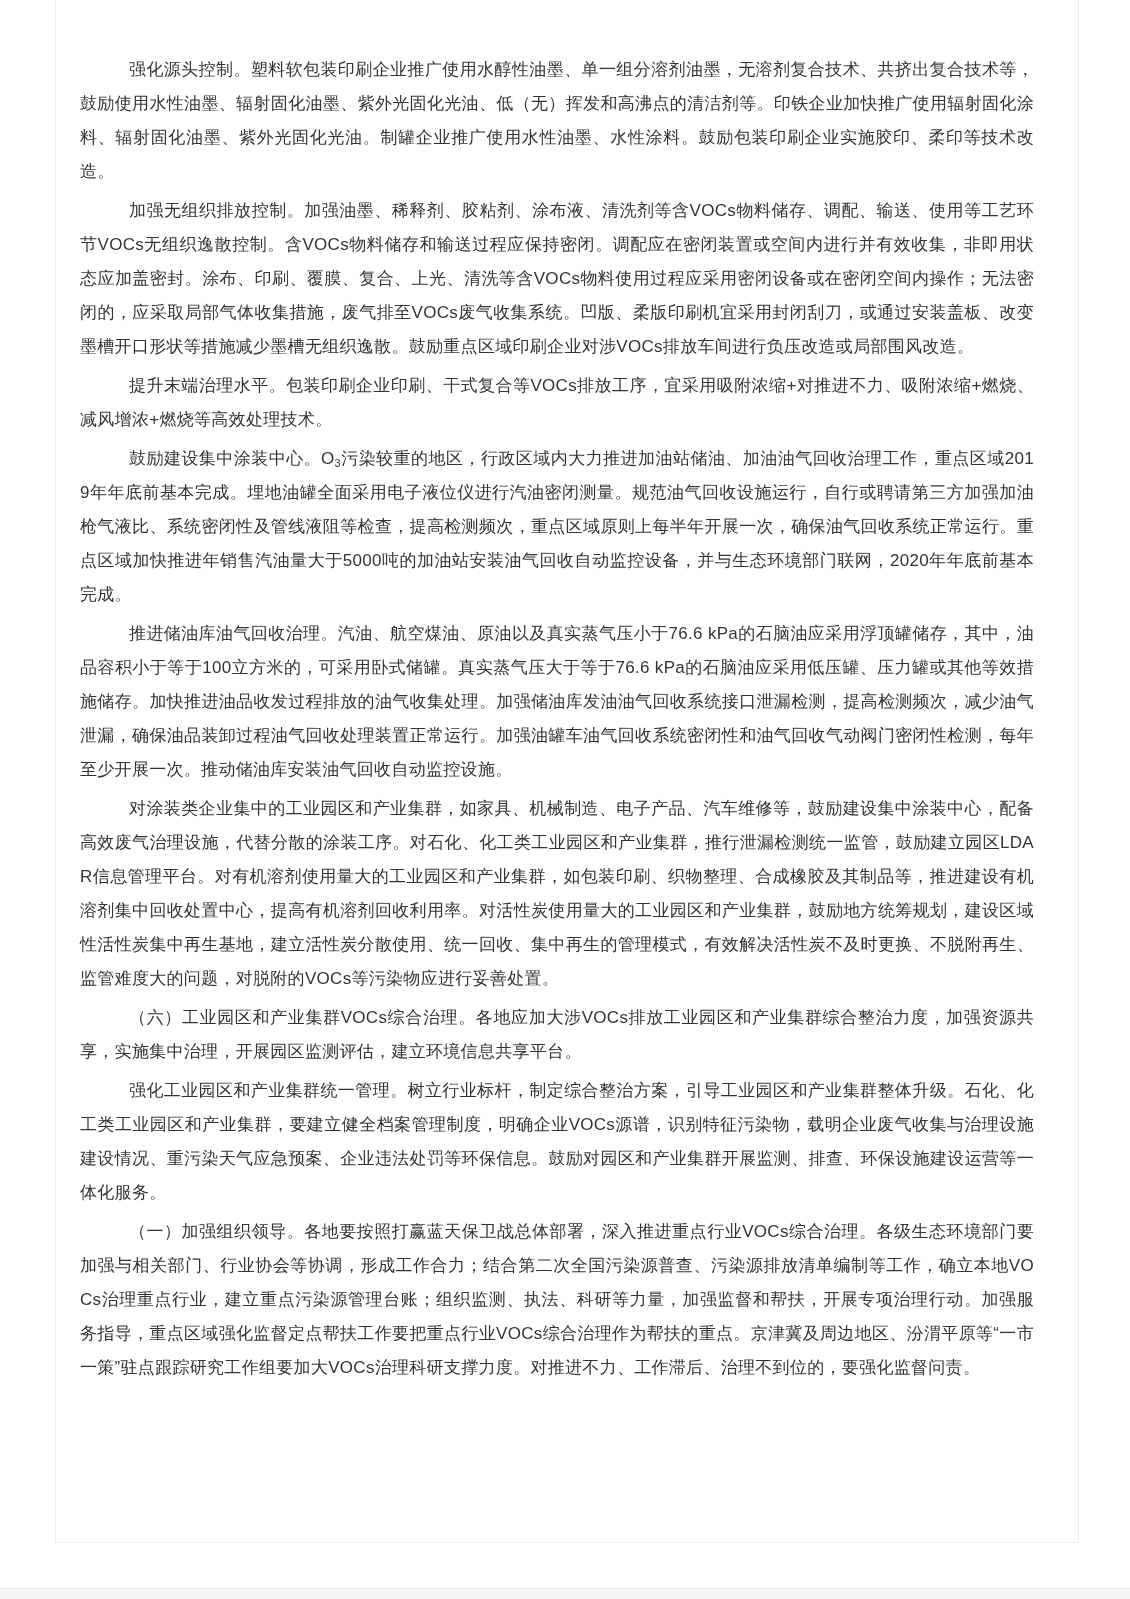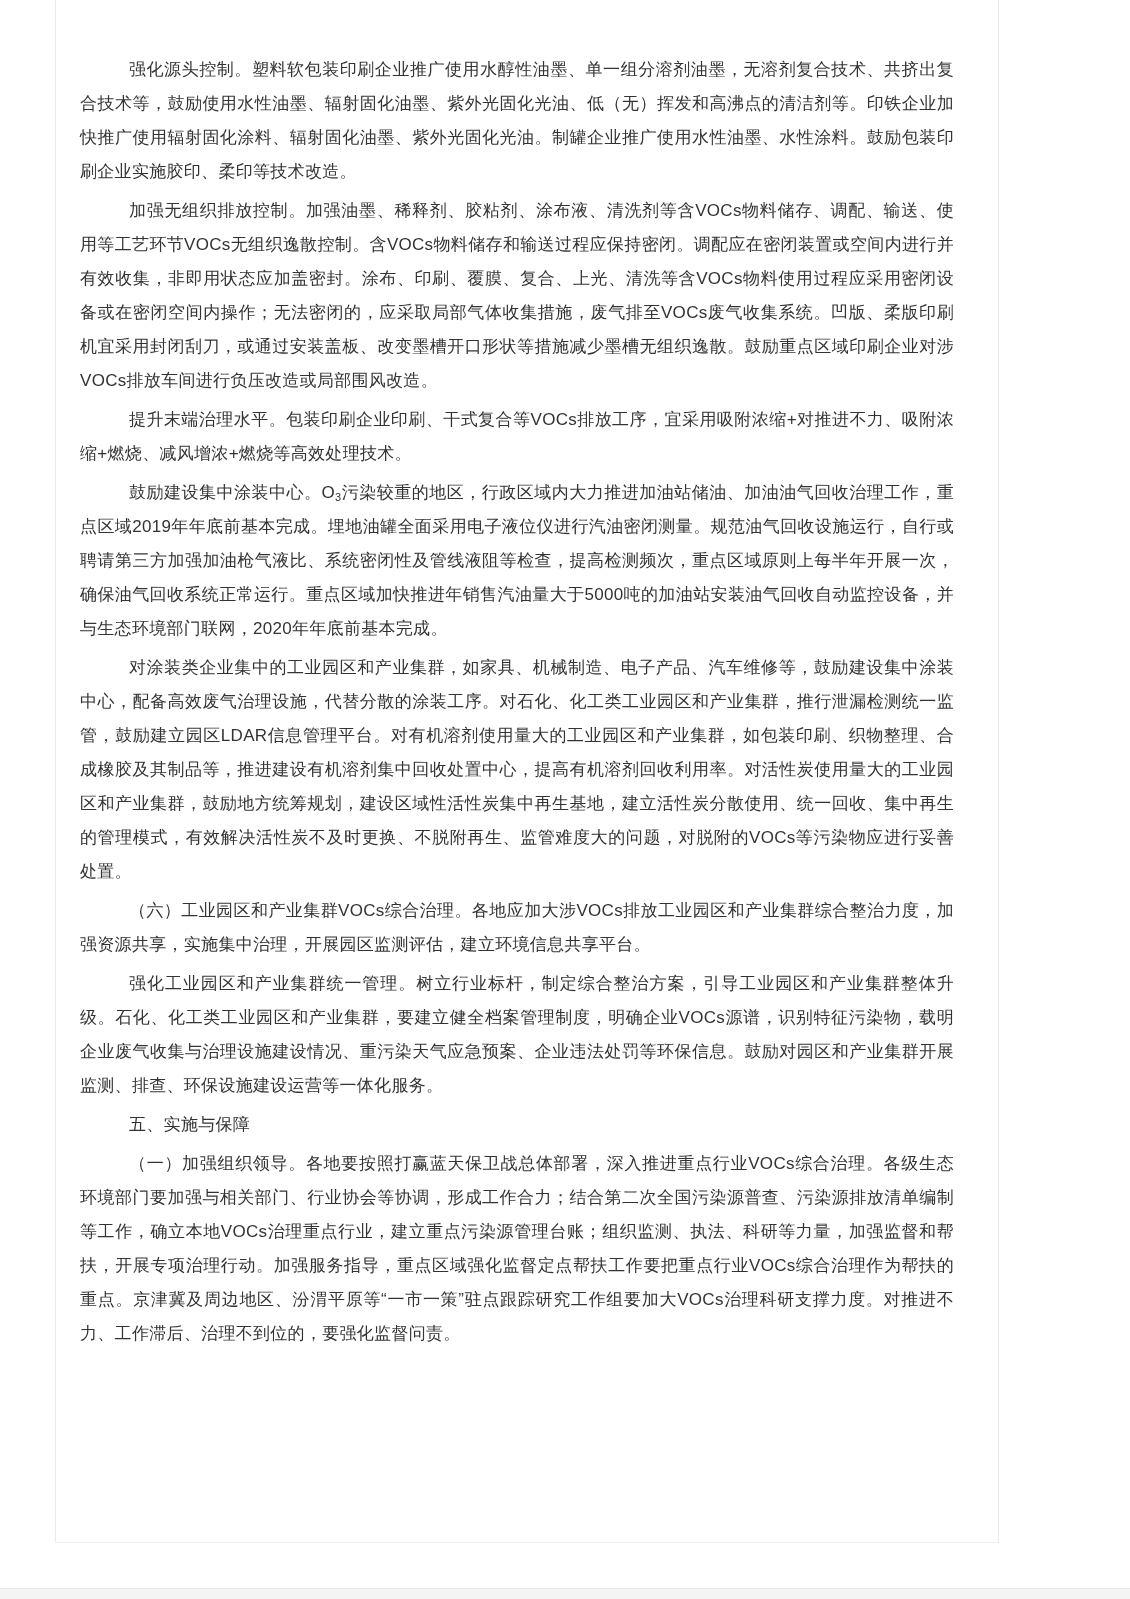--- a/index.html
+++ b/index.html
@@ -11,21 +11,21 @@
     width: 1130px;
     height: 1599px;
     position: relative;
     overflow: hidden;
     font-family: "Liberation Sans", "DejaVu Sans", sans-serif;
   }
   .doc-card {
     position: absolute;
     left: 55px;
     top: 0;
-    width: 944px;
+    width: 1024px;
     height: 1543px;
     box-sizing: border-box;
     border-left: 1px solid #ebebeb;
     border-right: 1px solid #ebebeb;
     border-bottom: 1px solid #f0f0f0;
     background: #ffffff;
     overflow: hidden;
   }
   .doc-content {
     padding: 53px 44px 0 24px;
@@ -58,21 +58,21 @@
 </style>
 </head>
 <body>
 
 <div class="doc-card">
   <div class="doc-content">
     <p>强化源头控制。塑料软包装印刷企业推广使用水醇性油墨、单一组分溶剂油墨，无溶剂复合技术、共挤出复合技术等，鼓励使用水性油墨、辐射固化油墨、紫外光固化光油、低（无）挥发和高沸点的清洁剂等。印铁企业加快推广使用辐射固化涂料、辐射固化油墨、紫外光固化光油。制罐企业推广使用水性油墨、水性涂料。鼓励包装印刷企业实施胶印、柔印等技术改造。</p>
     <p>加强无组织排放控制。加强油墨、稀释剂、胶粘剂、涂布液、清洗剂等含VOCs物料储存、调配、输送、使用等工艺环节VOCs无组织逸散控制。含VOCs物料储存和输送过程应保持密闭。调配应在密闭装置或空间内进行并有效收集，非即用状态应加盖密封。涂布、印刷、覆膜、复合、上光、清洗等含VOCs物料使用过程应采用密闭设备或在密闭空间内操作；无法密闭的，应采取局部气体收集措施，废气排至VOCs废气收集系统。凹版、柔版印刷机宜采用封闭刮刀，或通过安装盖板、改变墨槽开口形状等措施减少墨槽无组织逸散。鼓励重点区域印刷企业对涉VOCs排放车间进行负压改造或局部围风改造。</p>
     <p>提升末端治理水平。包装印刷企业印刷、干式复合等VOCs排放工序，宜采用吸附浓缩+对推进不力、吸附浓缩+燃烧、减风增浓+燃烧等高效处理技术。</p>
     <p><span>鼓励建设集中涂装中心。O</span><span class="sub3">3</span><span>污染较重的地区，行政区域内大力推进加油站储油、加油油气回收治理工作，重点区域2019年年底前基本完成。埋地油罐全面采用电子液位仪进行汽油密闭测量。规范油气回收设施运行，自行或聘请第三方加强加油枪气液比、系统密闭性及管线液阻等检查，提高检测频次，重点区域原则上每半年开展一次，确保油气回收系统正常运行。重点区域加快推进年销售汽油量大于5000吨的加油站安装油气回收自动监控设备，并与生态环境部门联网，2020年年底前基本完成。</span></p>
+    <p>推进储油库油气回收治理。汽油、航空煤油、原油以及真实蒸气压小于76.6 kPa的石脑油应采用浮顶罐储存，其中，油品容积小于等于100立方米的，可采用卧式储罐。真实蒸气压大于等于76.6 kPa的石脑油应采用低压罐、压力罐或其他等效措施储存。加快推进油品收发过程排放的油气收集处理。加强储油库发油油气回收系统接口泄漏检测，提高检测频次，减少油气泄漏，确保油品装卸过程油气回收处理装置正常运行。加强油罐车油气回收系统密闭性和油气回收气动阀门密闭性检测，每年至少开展一次。推动储油库安装油气回收自动监控设施。</p>
     <p>对涂装类企业集中的工业园区和产业集群，如家具、机械制造、电子产品、汽车维修等，鼓励建设集中涂装中心，配备高效废气治理设施，代替分散的涂装工序。对石化、化工类工业园区和产业集群，推行泄漏检测统一监管，鼓励建立园区LDAR信息管理平台。对有机溶剂使用量大的工业园区和产业集群，如包装印刷、织物整理、合成橡胶及其制品等，推进建设有机溶剂集中回收处置中心，提高有机溶剂回收利用率。对活性炭使用量大的工业园区和产业集群，鼓励地方统筹规划，建设区域性活性炭集中再生基地，建立活性炭分散使用、统一回收、集中再生的管理模式，有效解决活性炭不及时更换、不脱附再生、监管难度大的问题，对脱附的VOCs等污染物应进行妥善处置。</p>
     <p>（六）工业园区和产业集群VOCs综合治理。各地应加大涉VOCs排放工业园区和产业集群综合整治力度，加强资源共享，实施集中治理，开展园区监测评估，建立环境信息共享平台。</p>
     <p>强化工业园区和产业集群统一管理。树立行业标杆，制定综合整治方案，引导工业园区和产业集群整体升级。石化、化工类工业园区和产业集群，要建立健全档案管理制度，明确企业VOCs源谱，识别特征污染物，载明企业废气收集与治理设施建设情况、重污染天气应急预案、企业违法处罚等环保信息。鼓励对园区和产业集群开展监测、排查、环保设施建设运营等一体化服务。</p>
-    <p>五、实施与保障</p>
     <p>（一）加强组织领导。各地要按照打赢蓝天保卫战总体部署，深入推进重点行业VOCs综合治理。各级生态环境部门要加强与相关部门、行业协会等协调，形成工作合力；结合第二次全国污染源普查、污染源排放清单编制等工作，确立本地VOCs治理重点行业，建立重点污染源管理台账；组织监测、执法、科研等力量，加强监督和帮扶，开展专项治理行动。加强服务指导，重点区域强化监督定点帮扶工作要把重点行业VOCs综合治理作为帮扶的重点。京津冀及周边地区、汾渭平原等“一市一策”驻点跟踪研究工作组要加大VOCs治理科研支撑力度。对推进不力、工作滞后、治理不到位的，要强化监督问责。</p>
   </div>
 </div>
 
 <div class="footer-strip"></div>
 
 </body></html>

